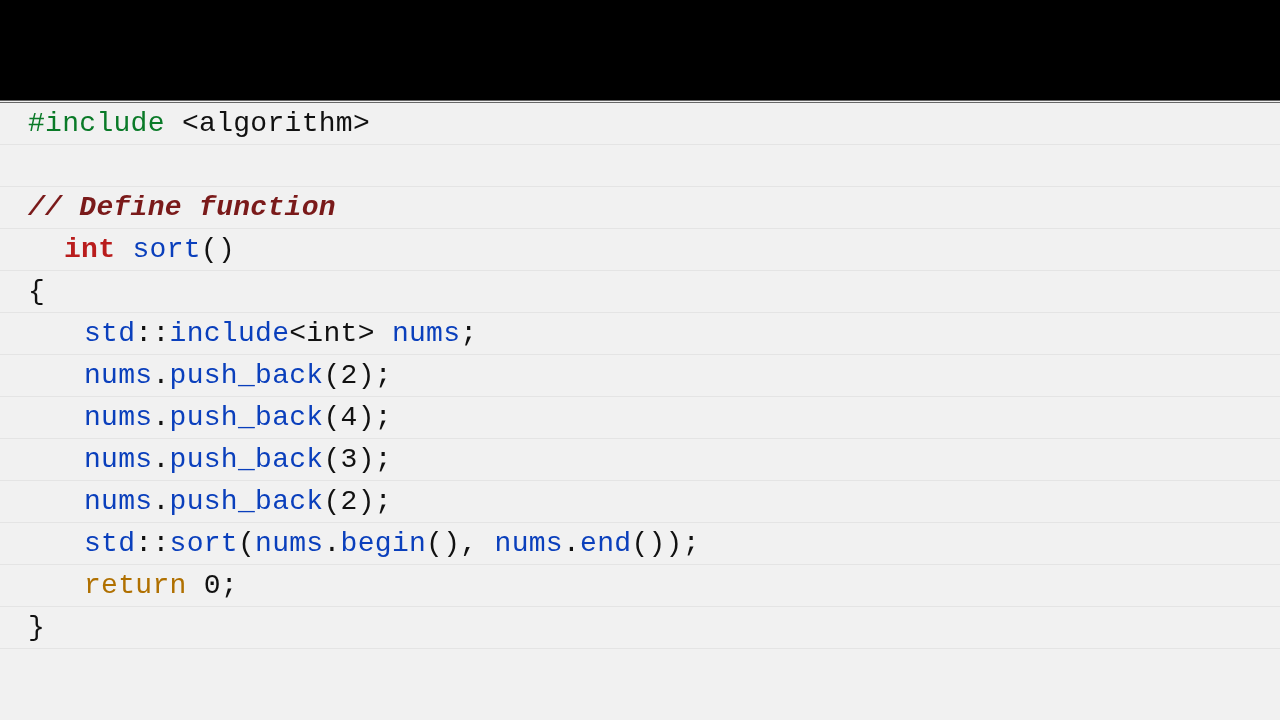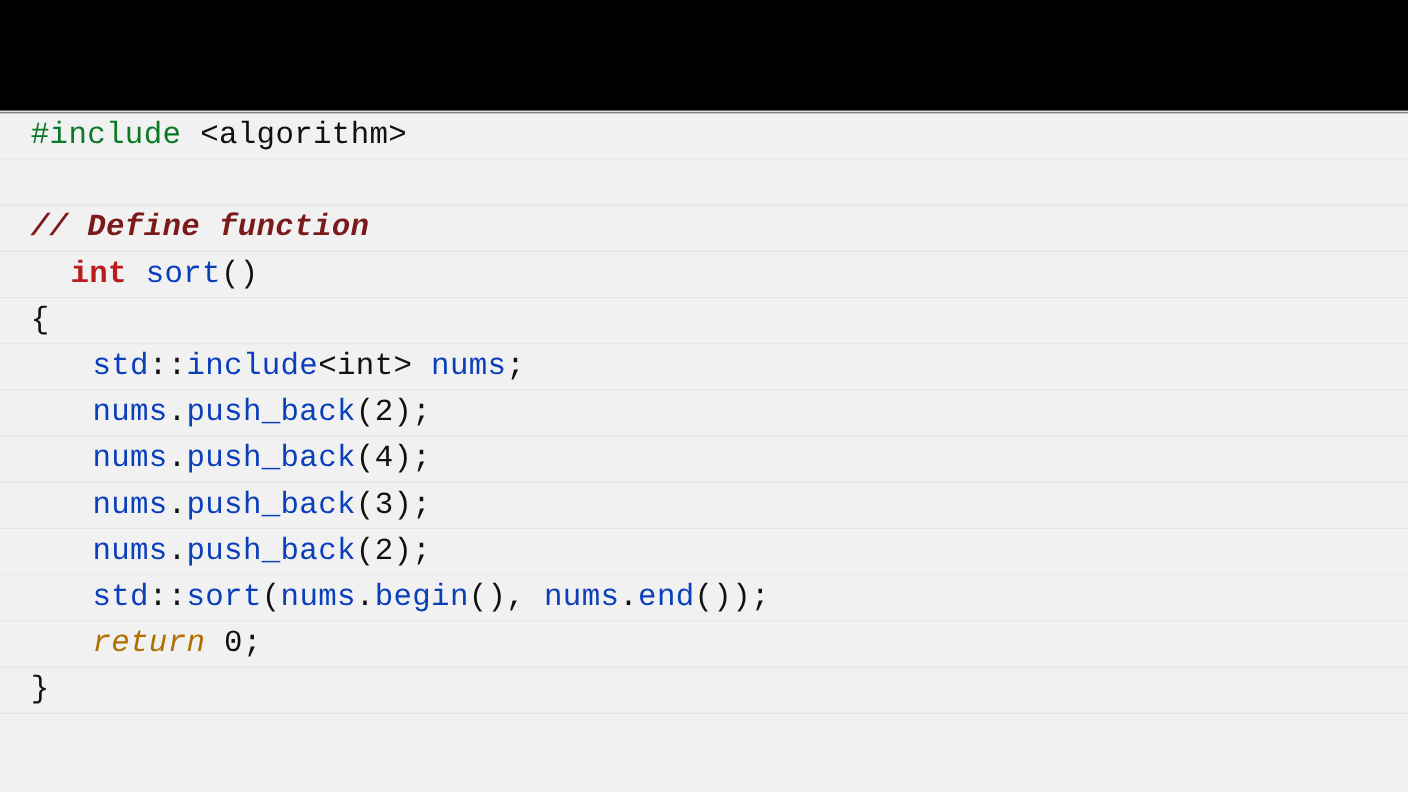--- a/index.html
+++ b/index.html
@@ -27,21 +27,21 @@
     line-height: 41px;
     padding-left: 28px;
     font-size: 28px;
     white-space: pre;
     letter-spacing: 0.3px;
     border-bottom: 1px solid rgba(0,0,0,0.05);
     color: #111;
   }
   .kw-pp   { color: #0a7a28; font-weight: 500; }  
   .kw-type { color: #b91c1c; font-weight: 700; margin-left: 36px; }  
-  .kw-ret  { color: #b07000; font-style: italic; }                    
+  .kw-ret  { color: #b07000; }                    
   .ident   { color: #0a3fbc; }                    
   .stdns   { color: #0a3fbc; }
   .num     { color: #111; }
   .punct   { color: #111; }
   .angle   { color: #111; }
   .comment { color: #7a1a1a; font-style: italic; font-weight: bold; }
   .indent  { display:inline-block; width: 56px; }
 </style>
 </head>
 <body>

